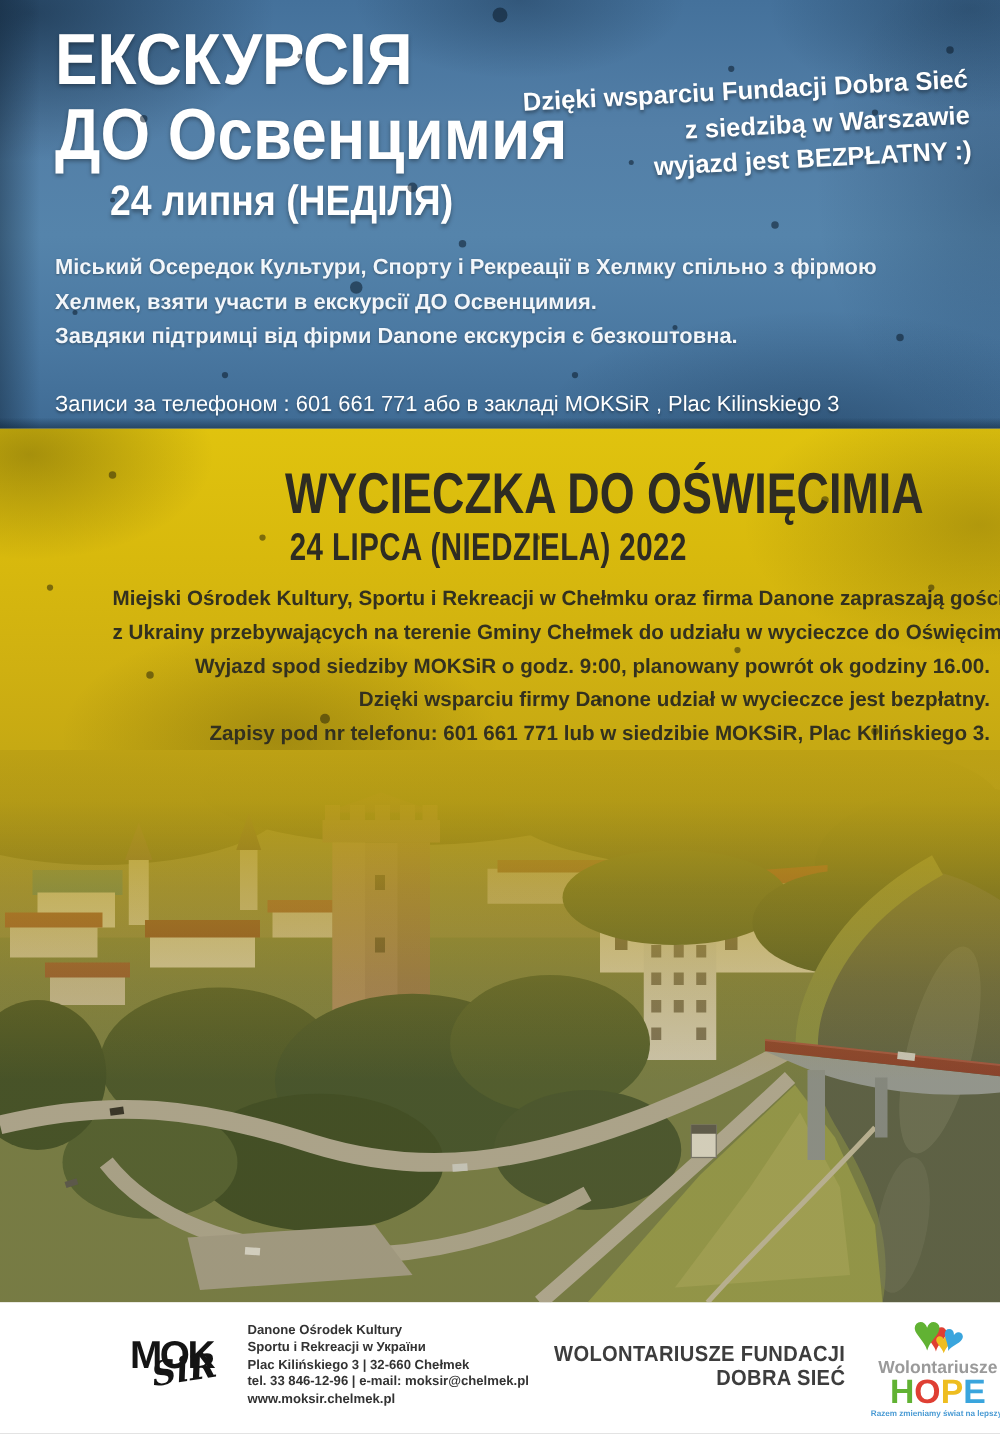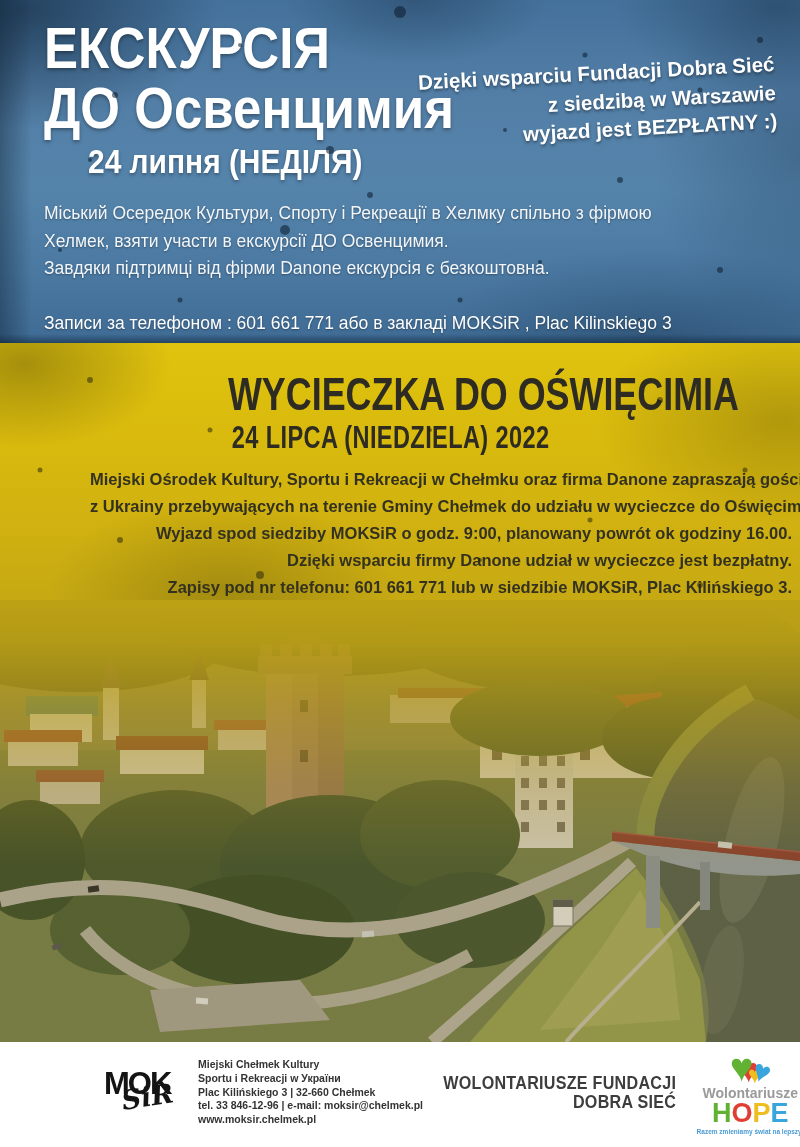--- a/index.html
+++ b/index.html
@@ -26,21 +26,21 @@
     font-size:58px;line-height:60px;letter-spacing:0;
     transform:scaleX(.88);transform-origin:left top;white-space:nowrap;
     text-shadow:0 2px 4px rgba(0,0,0,.35);}
   .ua-date{position:absolute;left:88px;top:140px;color:#fff;font-weight:800;
     font-size:34px;line-height:42px;transform:scaleX(.88);transform-origin:left top;
     white-space:nowrap;text-shadow:0 2px 4px rgba(0,0,0,.35);}
   .support{position:absolute;right:26px;top:50px;color:#fff;font-weight:700;
     text-align:right;font-size:20.5px;line-height:28.5px;
     transform:rotate(-3deg);transform-origin:right top;
     text-shadow:0 2px 3px rgba(0,0,0,.4);white-space:nowrap;}
-  .ua-body{position:absolute;left:44px;top:200px;color:#f2f6fa;font-weight:400;
+  .ua-body{position:absolute;left:44px;top:200px;color:#f2f6fa;font-weight:700;
     font-size:17.5px;line-height:27.5px;text-shadow:0 1px 2px rgba(0,0,0,.35);
     white-space:nowrap;}
   .ua-contact{position:absolute;left:44px;top:313px;color:#fff;font-weight:400;
     font-size:17.5px;text-shadow:0 1px 2px rgba(0,0,0,.35);white-space:nowrap;}
   
   .sec-yellow{
     position:absolute;left:0;top:343px;width:800px;height:257px;
     background:
       radial-gradient(ellipse 210px 120px at 3% 8%, rgba(60,52,8,.35), transparent 70%),
       radial-gradient(ellipse 270px 150px at 98% 30%, rgba(70,60,10,.28), transparent 70%),
@@ -316,21 +316,21 @@
     </svg>
     <div class="photo-fade"></div>
   </div>
 
   <div class="footer">
     <div class="mok-logo">
       <div class="mok-top">MOK</div>
       <div class="mok-script">SiR</div>
     </div>
     <div class="address">
-      <div>Miejski Chełmek Kultury</div>
+      <div>Danone Ośrodek Kultury</div>
       <div>Sportu i Rekreacji w України</div>
       <div>Plac Kilińskiego 3  |  32-660 Chełmek</div>
       <div>tel. 33 846-12-96  |  e-mail: moksir@chelmek.pl</div>
       <div>www.moksir.chelmek.pl</div>
     </div>
     <div class="vol-text">
       <div>WOLONTARIUSZE FUNDACJI</div>
       <div>DOBRA SIEĆ</div>
     </div>
     <div class="hope-logo">

